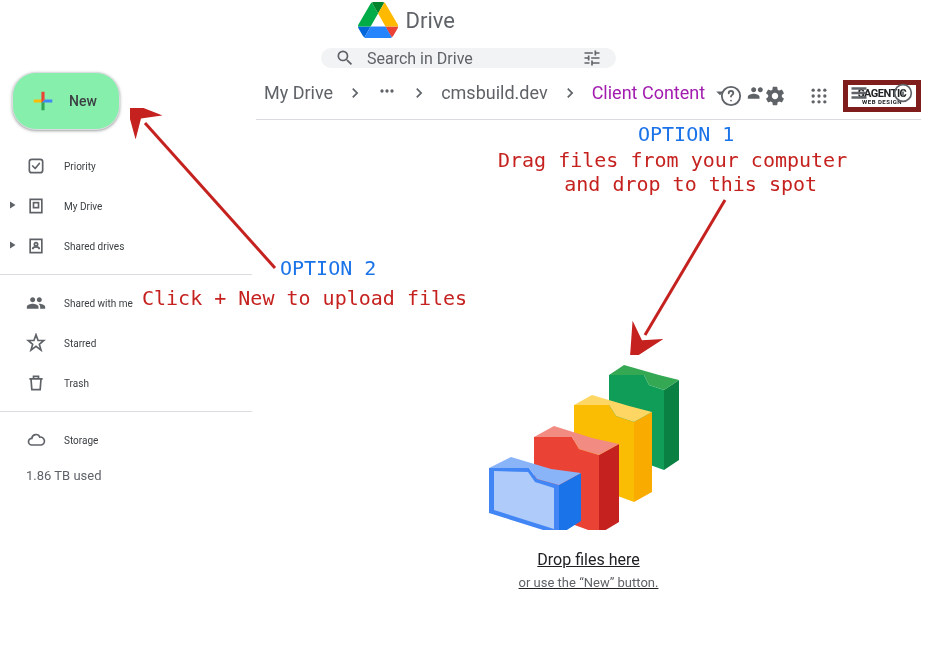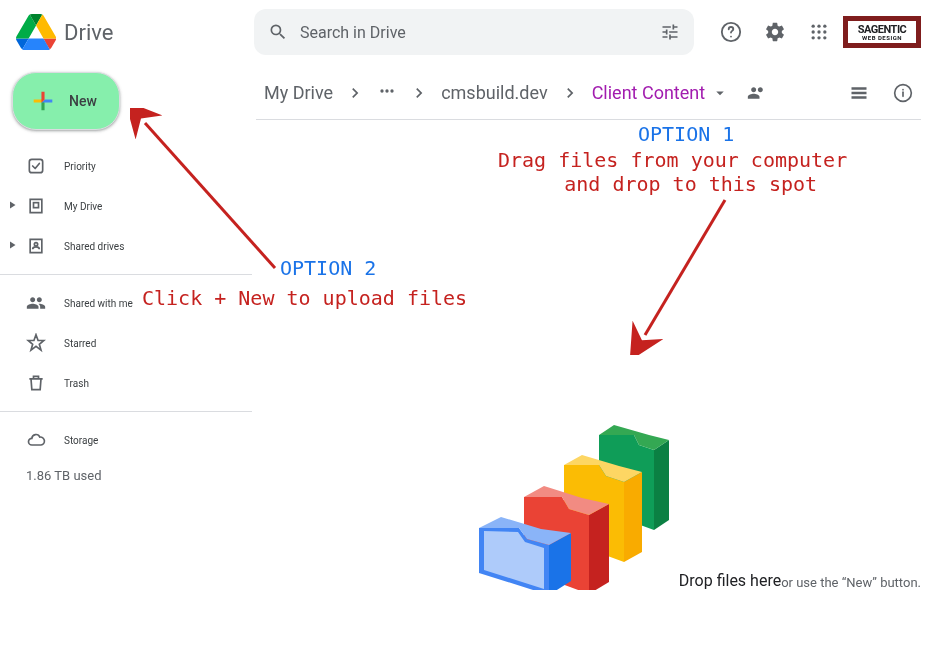--- a/index.html
+++ b/index.html
@@ -1,18 +1,18 @@
 <!DOCTYPE html>
 <html><head>
 <meta charset="utf-8">
 <style>
 * { margin: 0; padding: 0; box-sizing: border-box; font-family: 'Google Sans', Roboto, Arial, sans-serif; }
 body { background: #fff; color: #202124; width: 937px; height: 651px; overflow: hidden; position: relative; }
 
-.header { display: flex; align-items: center; height: 64px; padding: 0 8px; gap: 8px; }
+.header { display: flex; align-items: center; height: 64px; padding: 0 8px; gap: 8px; flex-direction: column; }
 .logo-wrap { display: flex; align-items: center; gap: 8px; padding-left: 8px; width: 238px; }
 .logo-text { font-size: 22px; color: #5f6368; }
 .search-bar { flex: 1; max-width: 440px; height: 46px; background: #f1f3f4; border-radius: 12px; display: flex; align-items: center; padding: 0 14px; gap: 12px; }
 .search-input { flex: 1; border: none; background: transparent; font-size: 16px; color: #5f6368; outline: none; }
 .search-input::placeholder { color: #5f6368; }
 .header-right { display: flex; align-items: center; gap: 4px; margin-left: auto; padding-right: 8px; }
 .icon-btn { width: 40px; height: 40px; border-radius: 50%; display: flex; align-items: center; justify-content: center; cursor: pointer; color: #5f6368; }
 .sagentic-logo { width: 78px; height: 32px; border: 5px solid #7f1d1d; background: #fff; display: flex; flex-direction: column; align-items: center; justify-content: center; font-size: 9px; font-weight: bold; line-height: 1; }
 .sagentic-top { font-size: 11px; letter-spacing: -0.5px; }
 .sagentic-bottom { font-size: 6px; letter-spacing: 0.5px; }
@@ -28,21 +28,21 @@
 .nav-divider { height: 1px; background: #dadce0; margin: 8px 0; }
 .storage-used { font-size: 13px; color: #5f6368; padding: 8px 0 0 26px; }
 
 .main { flex: 1; padding: 8px 16px 0 4px; position: relative; }
 .breadcrumb { display: flex; align-items: center; gap: 4px; height: 48px; border-bottom: 1px solid #dadce0; padding-bottom: 6px; }
 .crumb { font-size: 18px; color: #5f6368; padding: 4px 8px; border-radius: 4px; cursor: pointer; }
 .crumb.current { color: #a21caf; display: flex; align-items: center; gap: 6px; }
 .crumb-sep { color: #5f6368; }
 .breadcrumb-right { margin-left: auto; display: flex; align-items: center; gap: 8px; }
 
-.drop-area { display: flex; flex-direction: row; align-items: flex-end; justify-content: flex-end; height: 500px; padding-bottom: 30px; }
+.drop-area { display: flex; flex-direction: column; align-items: center; justify-content: flex-end; height: 500px; padding-bottom: 30px; text-decoration: underline; }
 .drop-title { font-size: 16px; color: #202124; margin-top: 20px; }
 .drop-sub { font-size: 13px; color: #5f6368; margin-top: 6px; }
 
 .annotation { position: absolute; font-family: Consolas, monospace; font-size: 20px; white-space: pre; pointer-events: none; }
 .anno-blue { color: #1a73e8; font-weight: 500; }
 .anno-red { color: #c5221f; }
 .arrow { position: absolute; pointer-events: none; }
 </style>
 </head>
 <body>

